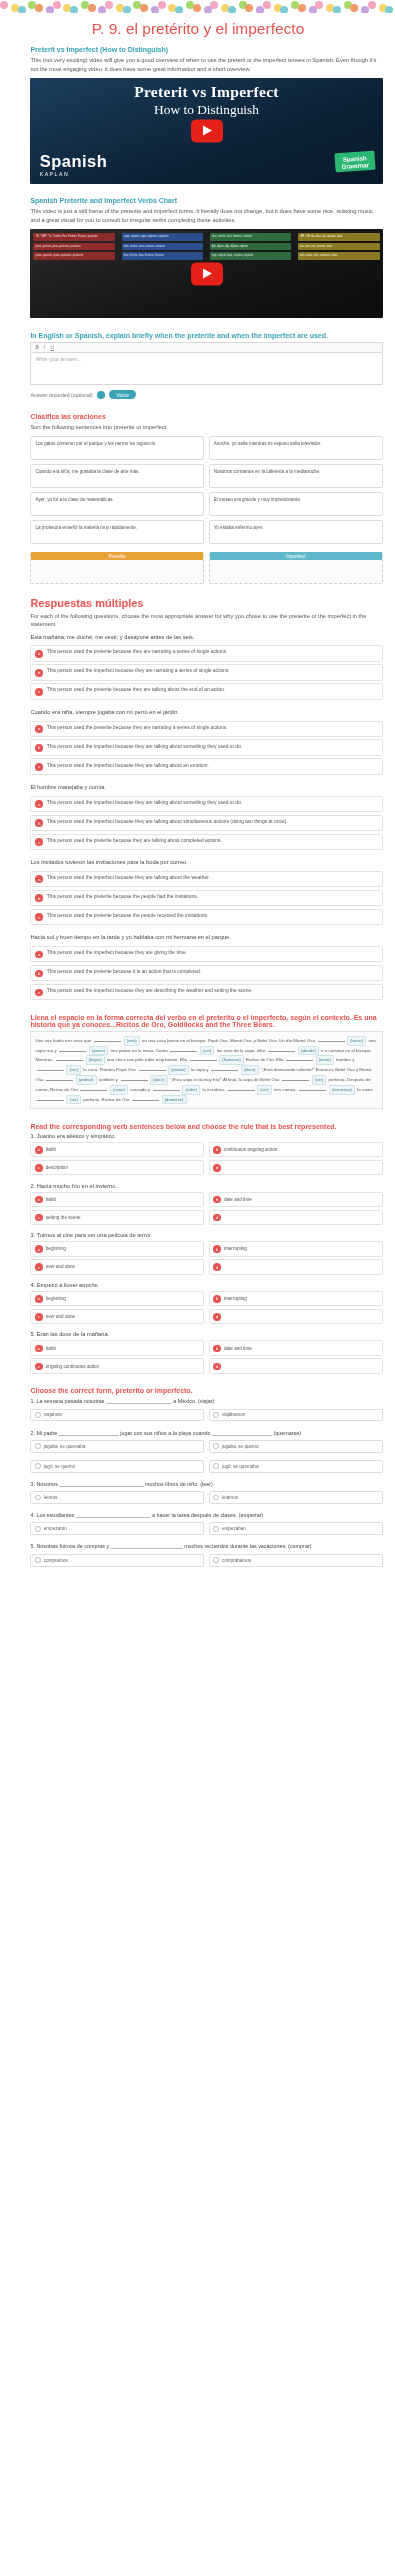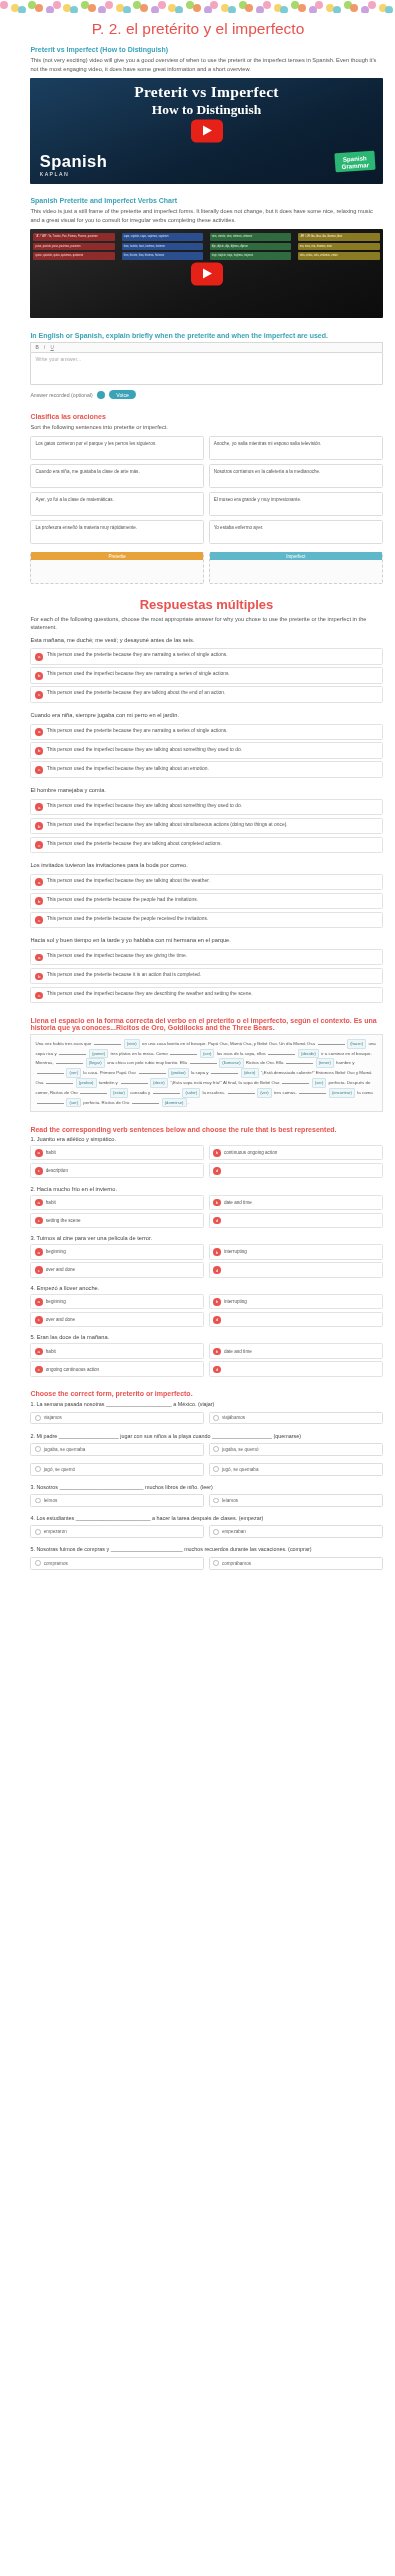--- a/index.html
+++ b/index.html
@@ -43,21 +43,21 @@
   .content { padding: 0 13.4px 20.6px 13.4px; }
 
   .section { margin-bottom: 13.4px; padding-left: 17px; }
   .sec-head {
     color: #3aa3b8;
     font-size: 7px;
     font-weight: bold;
     margin-bottom: 3.1px;
   }
   .sec-head.red { color: #e8534f; }
-  .sec-head.big { font-size: 13px; text-align: center; }
+  .sec-head.big { font-size: 11px; }
   .sec-desc {
     font-size: 5.7px;
     line-height: 1.45;
     color: #555;
     margin-bottom: 5.2px;
   }
 
   
   .video {
     position: relative;
@@ -68,21 +68,21 @@
   }
   .video.v1 { height: 106px; background: linear-gradient(160deg,#1b3f5f 0%, #0d2236 60%, #09192a 100%); }
   .video.v2 { height: 89px; background: linear-gradient(160deg,#2b2b2b 0%, #151515 60%, #0c0c0c 100%); }
 
   .v1-text {
     position:absolute; left:0; right:0; top:5.2px;
     text-align:center; color:#ffffff;
     font-family:"Liberation Serif", serif;
   }
   .v1-text .l1 { font-size:15.5px; font-weight:bold; letter-spacing:0.3px; }
-  .v1-text .l2 { font-size:13.4px; font-weight:bold; margin-top:1px; }
+  .v1-text .l2 { font-size:13.4px; font-weight:normal; margin-top:1px; }
   .v1-brand {
     position:absolute; left:9.3px; bottom:7.2px;
     color:#fff; font-size:16.5px; font-weight:bold; letter-spacing:0.5px;
   }
   .v1-brand small { display:block; font-size:5.2px; font-weight:normal; letter-spacing:1.5px; }
   .v1-badge {
     position:absolute; right:8.2px; bottom:12.4px;
     background:#2bb673; color:#fff; font-size:6.2px; font-weight:bold;
     padding:2.6px 6.2px; border-radius:1.5px; transform:rotate(-4deg);
     text-align:center; line-height:1.15;
@@ -267,21 +267,21 @@
       <span class="dot" style="background: rgb(126, 203, 216); left: 333px; top: 6.2px;"></span>
       <span class="dot" style="background: rgb(165, 217, 106); left: 344px; top: 1px;"></span>
       <span class="dot" style="background: rgb(240, 154, 106); left: 350px; top: 3.6px;"></span>
       <span class="dot" style="background: rgb(201, 163, 224); left: 361px; top: 6.2px;"></span>
       <span class="dot" style="background: rgb(244, 166, 192); left: 368px; top: 1px;"></span>
       <span class="dot" style="background: rgb(247, 212, 107); left: 379px; top: 3.6px;"></span>
       <span class="dot" style="background: rgb(126, 203, 216); left: 385px; top: 6.2px;"></span>
     </div>
 
   <div class="title-wrap">
-    <div class="title">P. 2. el pretérito y el imperfecto</div>
+    <div class="title">P. 9. el pretérito y el imperfecto</div>
   </div>
 
   <div class="content">
 
     <div class="section">
       <div class="sec-head">Preterit vs Imperfect (How to Distinguish)</div>
       <div class="sec-desc">This (not very exciting) video will give you a good overview of when to use the preterit or the imperfect tenses in Spanish.  Even though it's not the most engaging video, it does have some great information and a short overview.</div>
       <div class="video v1">
         <div class="v1-text">
           <div class="l1">Preterit  vs  Imperfect</div>

